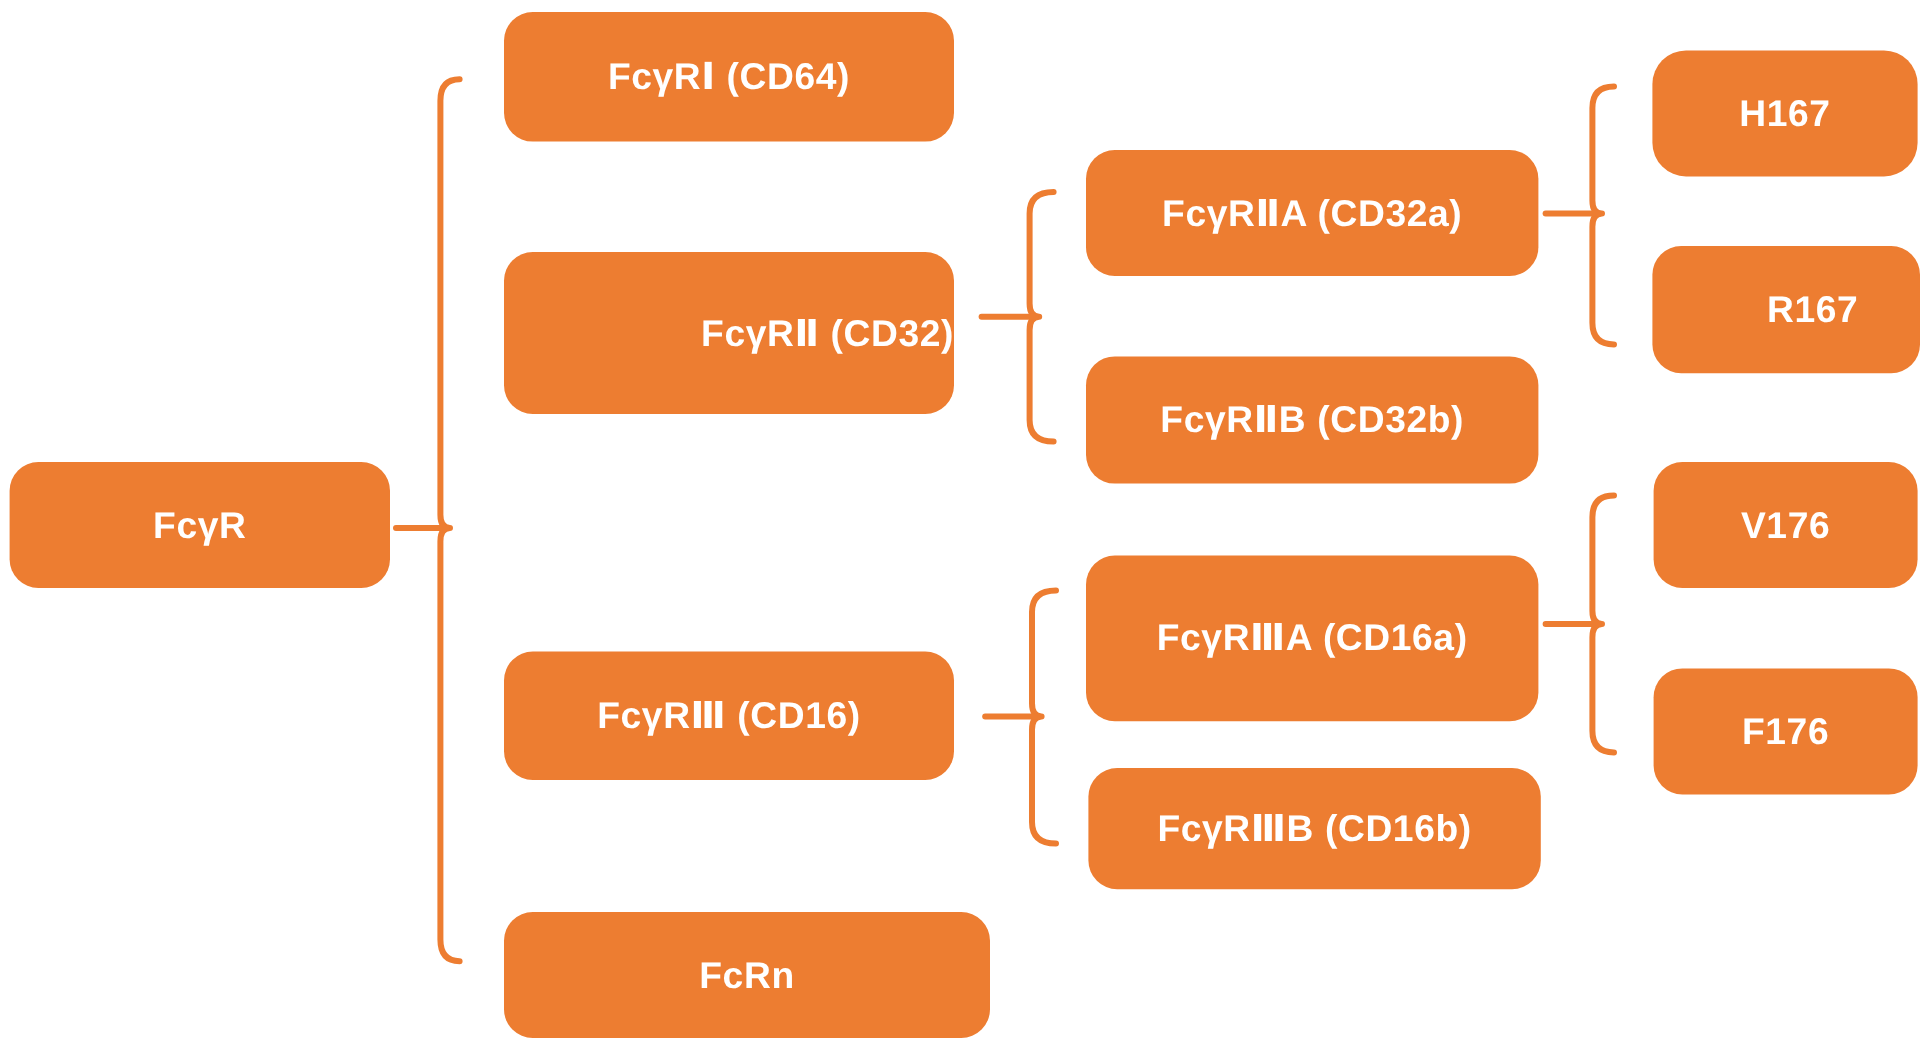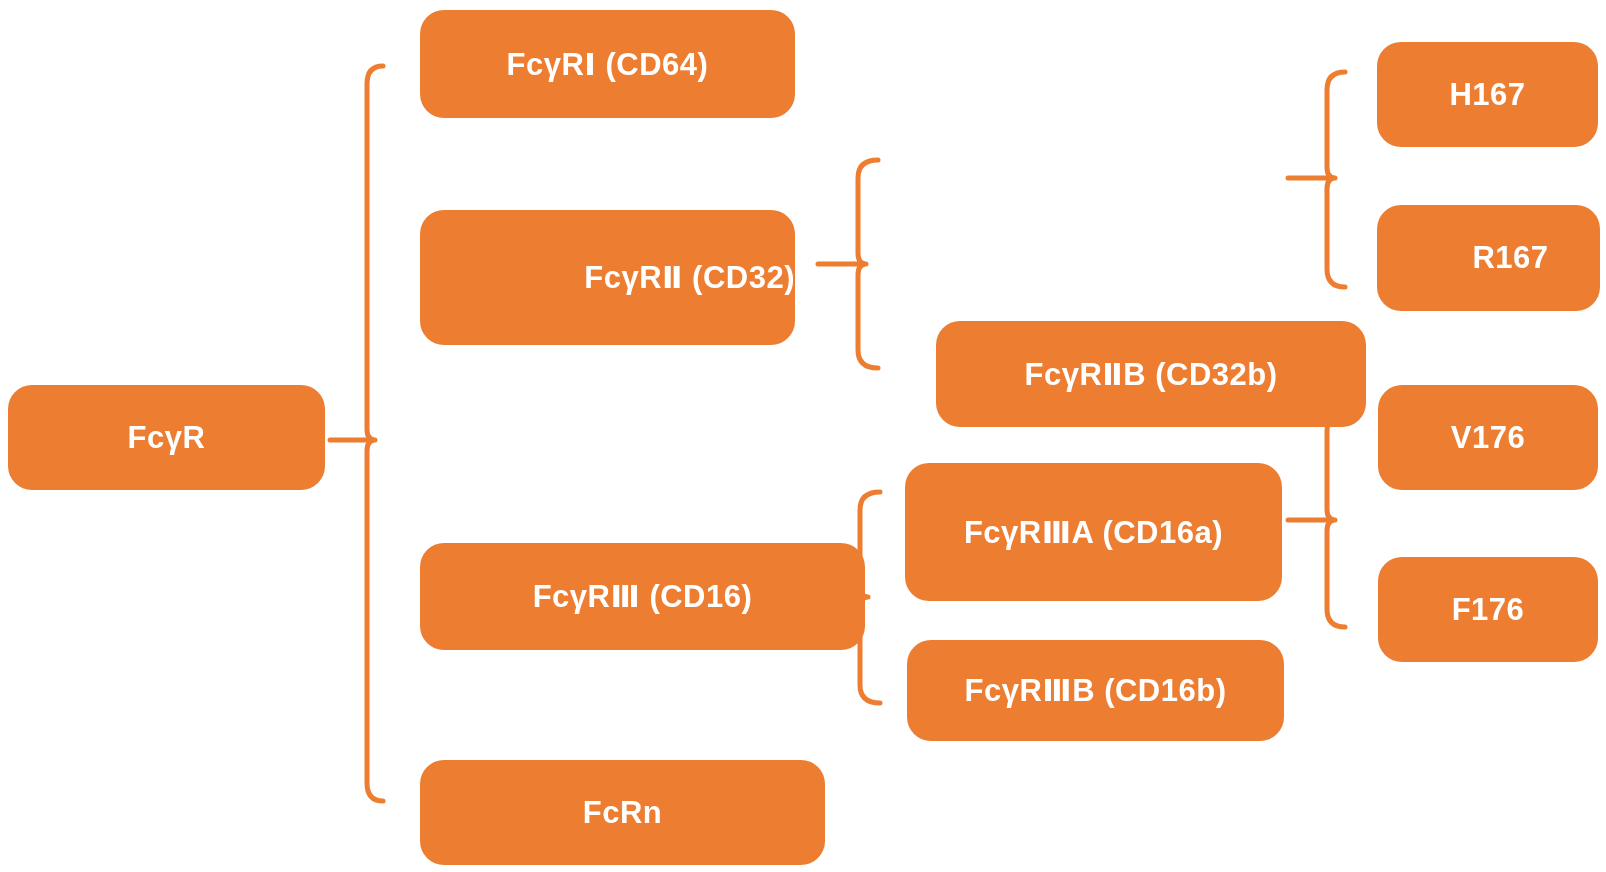--- a/index.html
+++ b/index.html
@@ -36,27 +36,27 @@
     font-weight: bold;
     font-size: 31px;
     letter-spacing: 0.5px;
     white-space: nowrap;
     text-align: center;
   }
   
   .n-root   { left: 8px;    top: 385px; width: 317px; height: 105px; }
   .n-fcgr1  { left: 420px;  top: 10px;  width: 375px; height: 108px; }
   .n-fcgr2  { left: 420px;  top: 210px; width: 375px; height: 135px; justify-content: flex-end; }
-  .n-fcgr3  { left: 420px;  top: 543px; width: 445px; height: 107px; }
+  .n-fcgr3  { left: 420px;  top: 543px; width: 375px; height: 107px; }
   .n-fcrn   { left: 420px;  top: 760px; width: 405px; height: 105px; }
   .n-fcgr2a { left: 905px;  top: 125px; width: 377px; height: 105px; }
-  .n-fcgr2b { left: 936px;  top: 297px; width: 430px; height: 106px; margin-top: 24px; }
+  .n-fcgr2b { left: 905px;  top: 297px; width: 377px; height: 106px; }
   .n-fcgr3a { left: 905px;  top: 463px; width: 377px; height: 138px; }
   .n-fcgr3b { left: 907px;  top: 640px; width: 377px; height: 101px; }
-  .n-h167   { left: 1377px; top: 42px;  width: 221px; height: 105px; }
+  .n-h167   { left: 1377px; top: 42px;  width: 221px; height: 105px; border-radius: 28px; }
   .n-r167   { left: 1377px; top: 205px; width: 223px; height: 106px; padding-left: 44px; }
   .n-v176   { left: 1378px; top: 385px; width: 220px; height: 105px; }
   .n-f176   { left: 1378px; top: 557px; width: 220px; height: 105px; }
 </style>
 </head>
 <body>
 
 <div class="canvas">
 
   <svg class="connectors" viewBox="0 0 1606 872" xmlns="http://www.w3.org/2000/svg" fill="none" stroke="#ED7D31" stroke-width="5" stroke-linecap="round" stroke-linejoin="round">
@@ -100,20 +100,23 @@
   </div>
 
   <div class="node n-fcgr3">
     <span>FcγRⅢ (CD16)</span>
   </div>
 
   <div class="node n-fcrn">
     <span>FcRn</span>
   </div>
 
+  <div class="node n-fcgr2a">
+    <span>FcγRⅡA (CD32a)</span>
+  </div>
 
   <div class="node n-fcgr2b">
     <span>FcγRⅡB (CD32b)</span>
   </div>
 
   <div class="node n-fcgr3a">
     <span>FcγRⅢA (CD16a)</span>
   </div>
 
   <div class="node n-fcgr3b">

